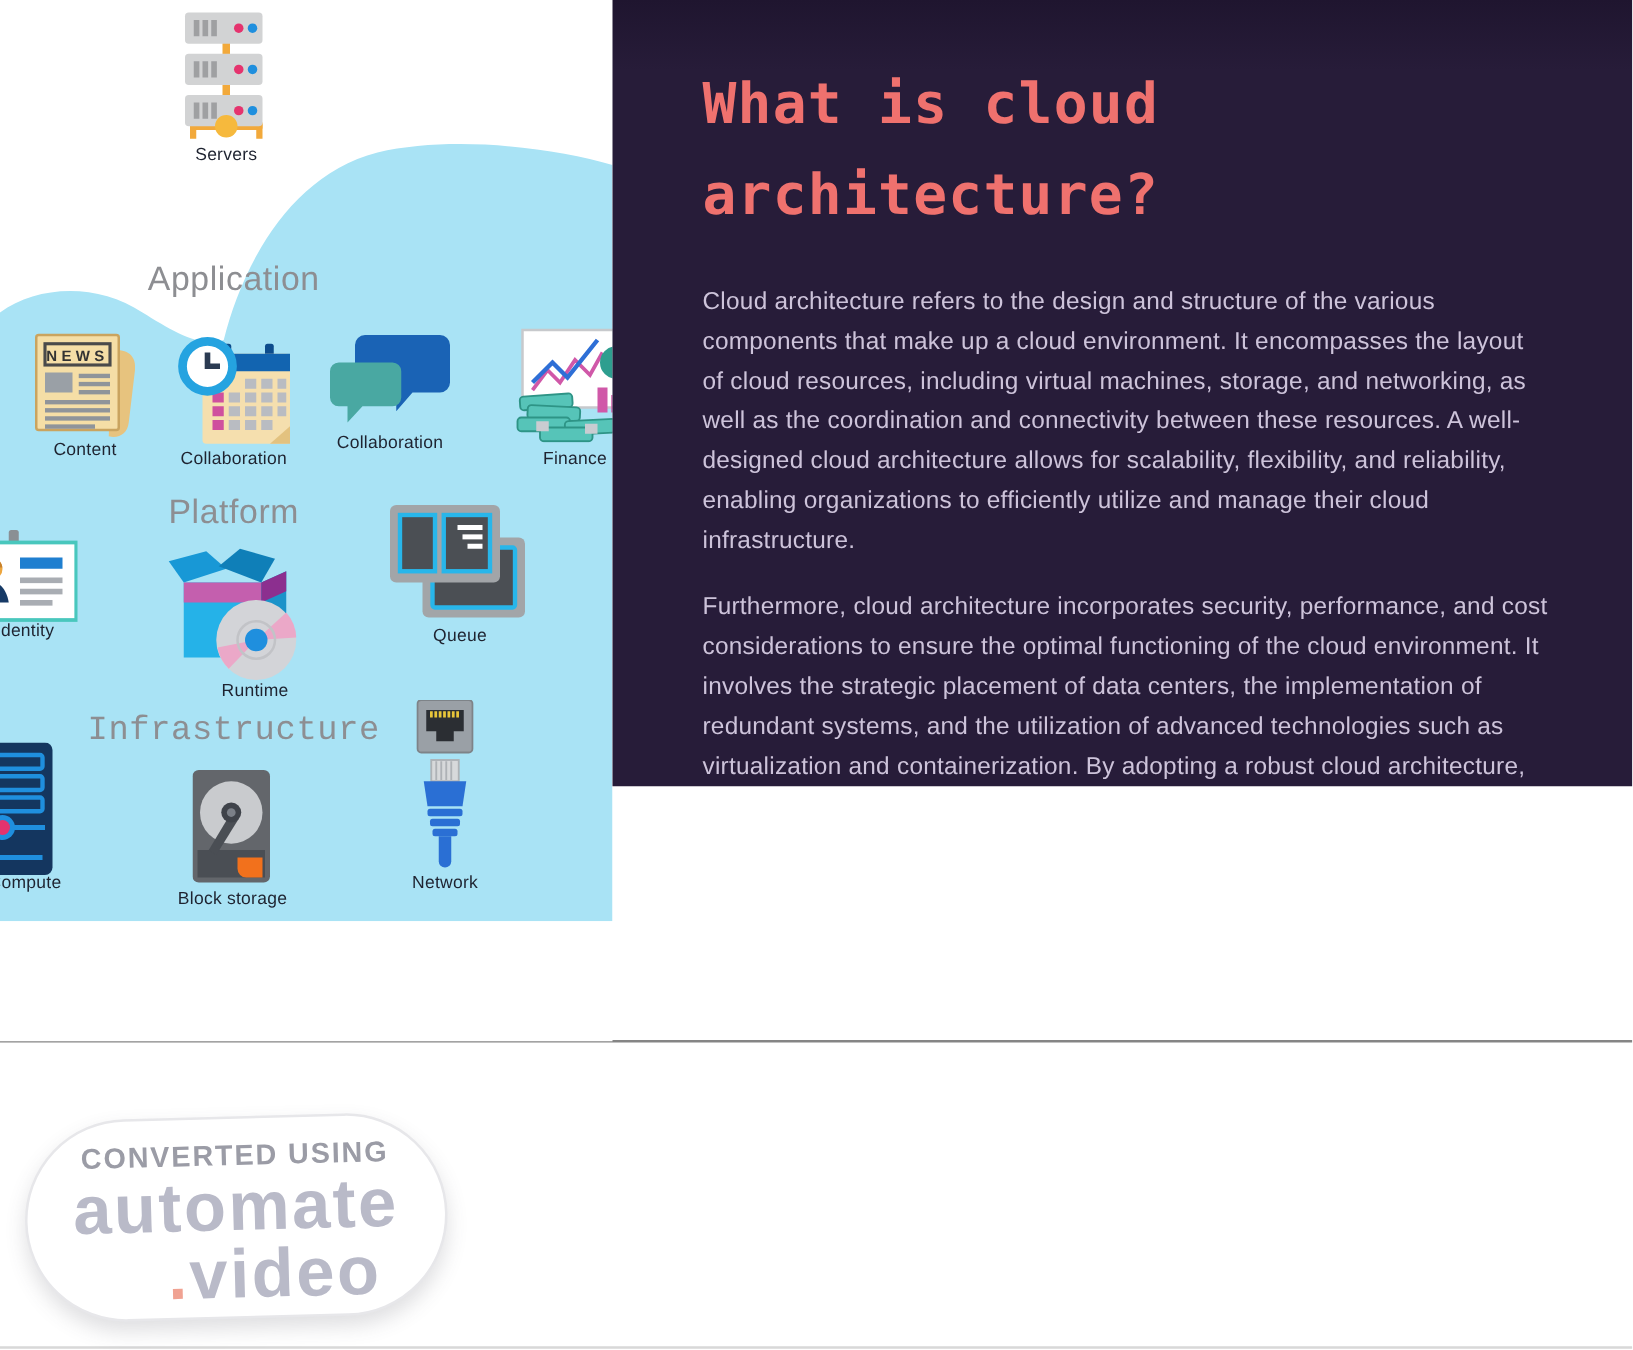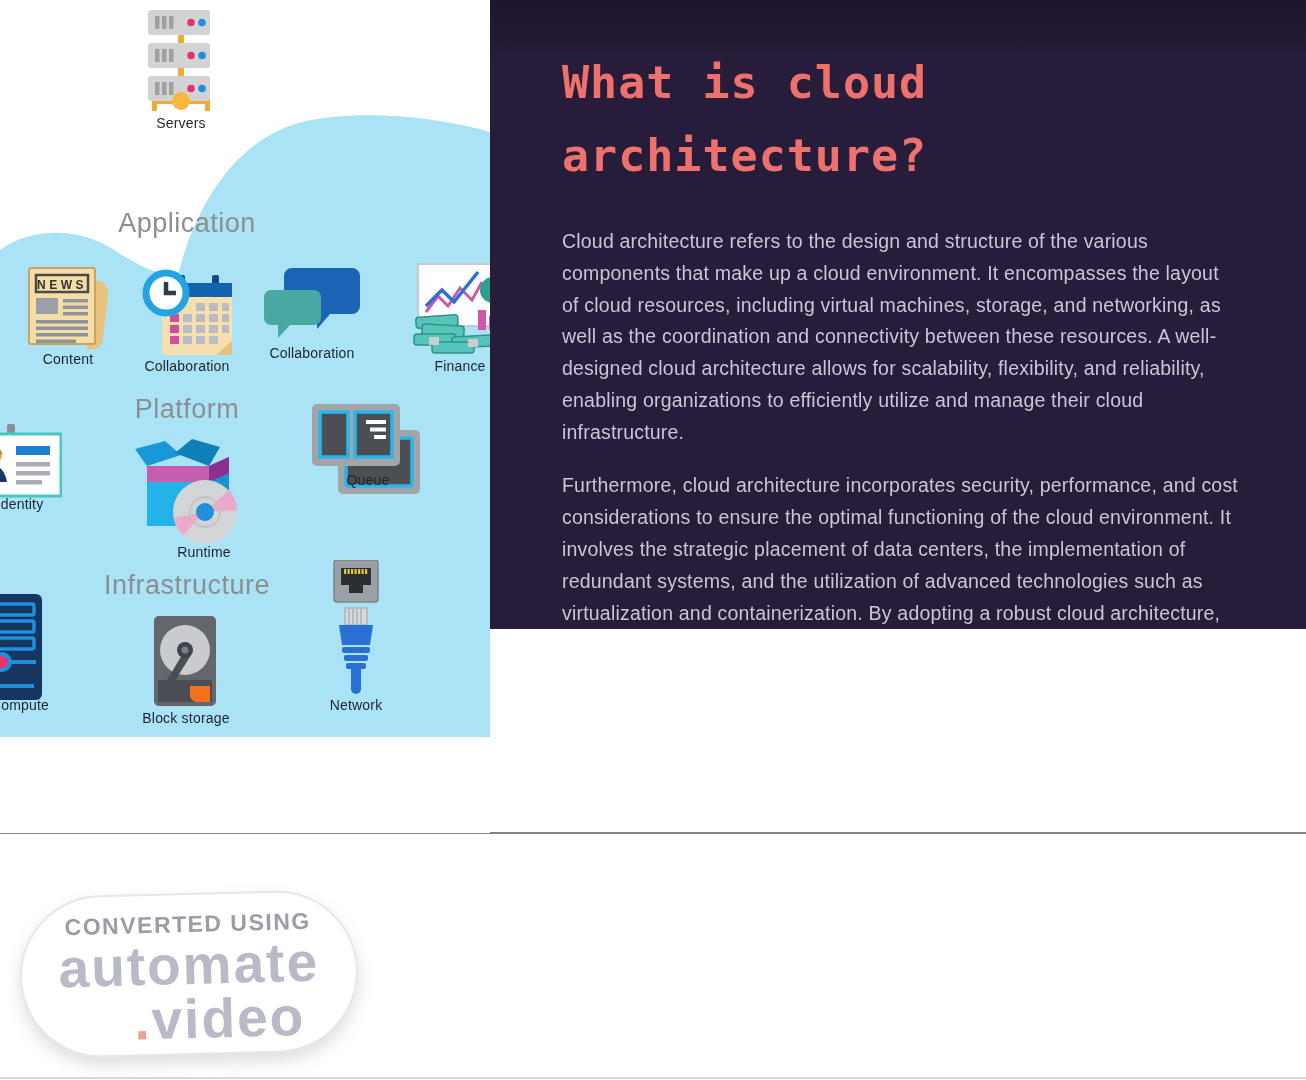--- a/index.html
+++ b/index.html
@@ -227,23 +227,23 @@
         <rect x="0" y="0" width="88" height="62" rx="5" fill="#a2a5a8"></rect>
         <rect x="8" y="8" width="28" height="45" fill="#4b4f54" stroke="#28b6ea" stroke-width="3.5"></rect>
         <rect x="43" y="8" width="37" height="45" fill="#4b4f54" stroke="#28b6ea" stroke-width="3.5"></rect>
         <g fill="#fff">
             <rect x="54" y="16" width="20" height="4"></rect>
             <rect x="58" y="23.5" width="16" height="4"></rect>
             <rect x="62" y="31" width="12" height="4"></rect>
           </g>
       </svg>
     </div>
-    <div class="diagram-label" style="left:318px; top:472px; width:100px;">Queue</div>
-
-    <div class="diagram-heading" style="left:62px; top:570px; width:250px;">Infrastructure</div>
+    <div class="diagram-label" style="left:318px; top:500px; width:100px;">Queue</div>
+
+    <div class="diagram-heading" style="left:62px; top:570px; width:250px;font-family:Liberation Mono, monospace;">Infrastructure</div>
 
     <div class="diagram-item" style="left:-42px; top:594px; width:88px; height:112px;">
       <svg width="88" height="112" viewBox="0 0 88 112">
         <rect x="0" y="0" width="84" height="106" rx="6" fill="#14365f"></rect>
         <g fill="none" stroke="#1f8fde" stroke-width="3.5">
           <rect x="8" y="10" width="68" height="11" rx="2"></rect>
           <rect x="8" y="27" width="68" height="11" rx="2"></rect>
           <rect x="8" y="44" width="68" height="11" rx="2"></rect>
         </g>
         <rect x="6" y="66" width="72" height="4" fill="#1f8fde"></rect>

